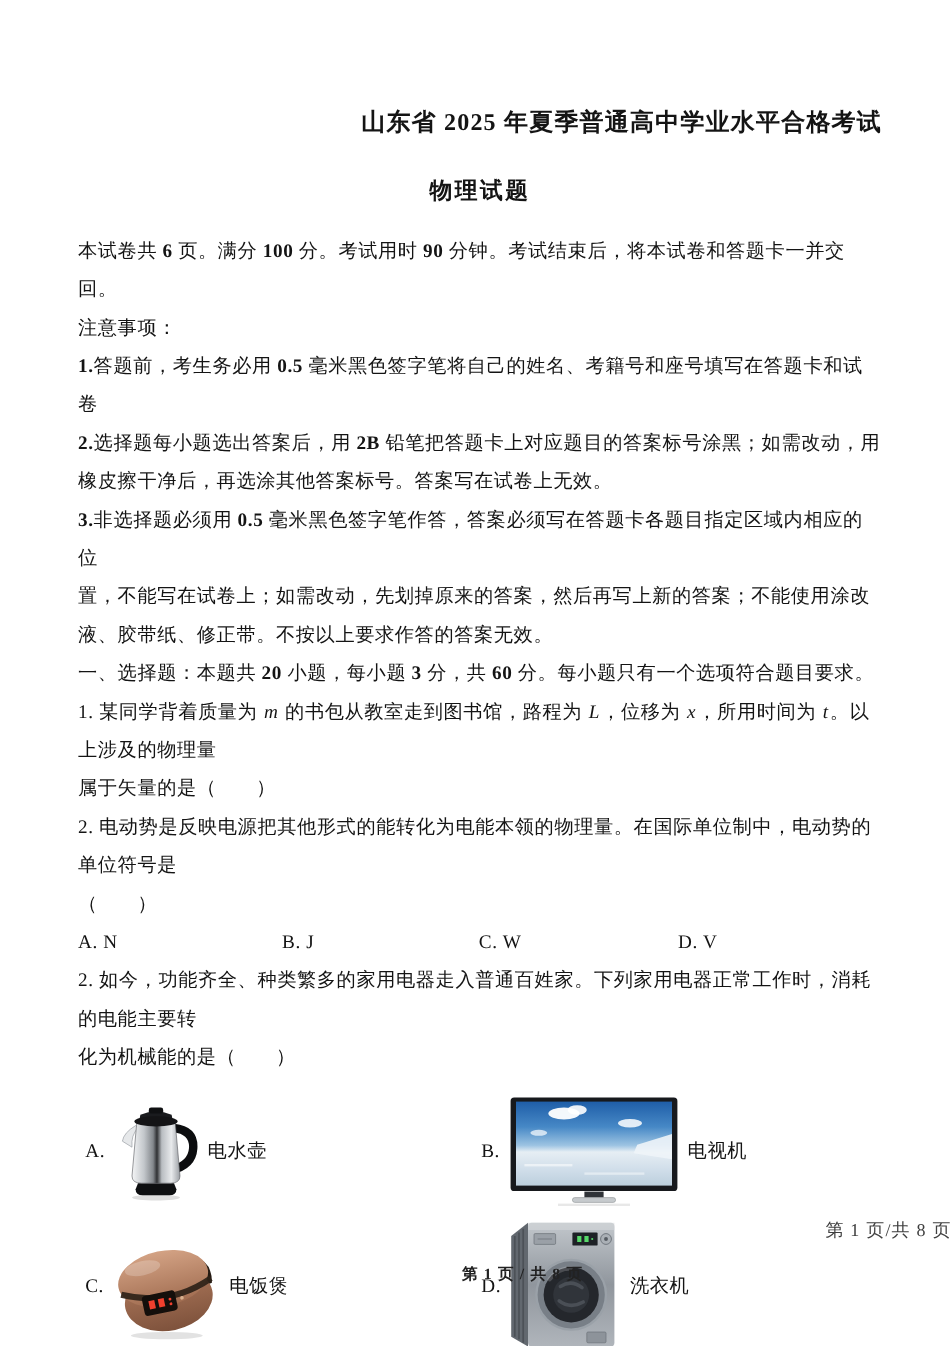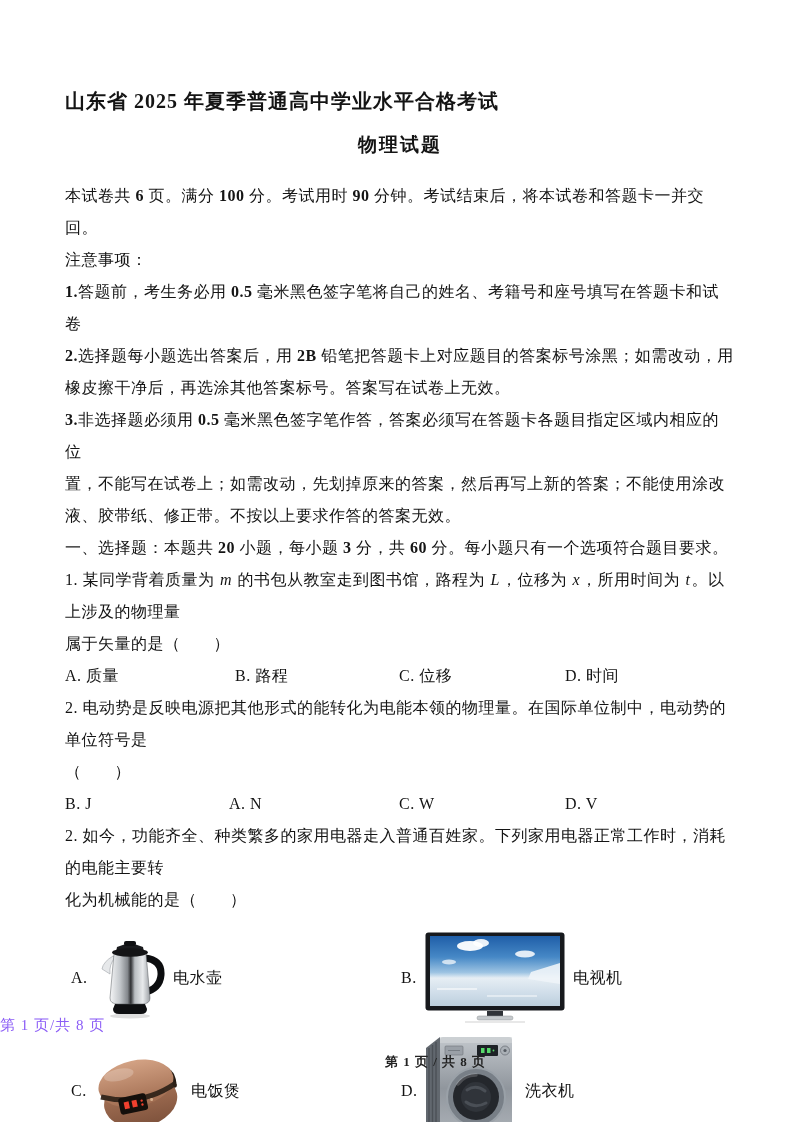--- a/index.html
+++ b/index.html
@@ -1,40 +1,40 @@
 <!DOCTYPE html>
 <html style="--ink: #141414; --kettle-steel: #c7cacd; --kettle-black: #131316; --tv-frame: #17191d; --tv-sky: #2f73b6; --cooker-copper: #b5males; --cooker-body: #a97455; --cooker-dark: #2e2218; --washer-silver: #aab0b6; --washer-dark: #24272c;"><head>
 <meta charset="utf-8">
 <style>
   html,body{margin:0;padding:0;background:#ffffff;}
   .page{
     position:relative;width:793px;height:1122px;background:#fff;overflow:hidden;
     font-family:"Liberation Serif","DejaVu Serif",serif;color:#141414;
   }
   .content{position:absolute;left:65px;width:670px;top:0;}
-  .title{margin:88px 0 16px 0;text-align:left;font-size:20px;font-weight:bold;letter-spacing:1px;}
-  .subtitle{margin:17px 0 0 0;text-align:center;font-size:19px;font-weight:bold;letter-spacing:2px;}
+  .title{margin:88px 0 16px 0;text-align:right;font-size:20px;font-weight:bold;letter-spacing:1px;}
+  .subtitle{margin:31px 0 0 0;text-align:center;font-size:19px;font-weight:bold;letter-spacing:2px;}
   .body-text{margin-top:22px;font-size:16px;line-height:32px;letter-spacing:0.5px;}
   .body-text p{margin:0;}
   .bd{font-weight:bold;}
   .it{font-style:italic;font-family:"Liberation Serif",serif;padding:0 1px;}
   .opts{display:flex;}
   .opt{white-space:nowrap;}
   .opt.o1{width:170px;}
   .opt.o2{width:164px;}
   .opt.o3{width:166px;}
   .q3-row{display:flex;align-items:center;}
   .q3-row.first{margin-top:10px;height:104px;}
   .q3-row.second{height:122px;}
   .q3-opt{display:flex;align-items:center;height:100%;}
   .q3-opt.l{width:330px;}
   .q3-label{width:24px;padding-left:6px;flex:none;}
   .q3-name{margin-left:8px;white-space:nowrap;}
   .appl{flex:none;display:block;}
-  .footer-inner{position:absolute;left:0;right:0;top:1016px;text-align:left;font-size:15px;color:#8b5cf6;letter-spacing:1px;}
+  .footer-inner{position:absolute;left:0;right:0;top:1016px;text-align:right;font-size:15px;color:#404040;letter-spacing:1px;}
   .footer-outer{position:absolute;left:78px;right:0;top:1053px;text-align:center;font-size:13px;color:#222;letter-spacing:1px;font-weight:bold;}
 </style>
 </head>
 <body>
 
 <div class="page">
   <div class="content">
 
     <h1 class="title"><span>山东省 </span><span class="bd">2025</span><span> 年夏季普通高中学业水平合格考试</span></h1>
 
@@ -53,33 +53,27 @@
 
       <p><span class="bd">3.</span><span>非选择题必须用 </span><span class="bd">0.5</span><span> 毫米黑色签字笔作答，答案必须写在答题卡各题目指定区域内相应的位</span></p>
       <p>置，不能写在试卷上；如需改动，先划掉原来的答案，然后再写上新的答案；不能使用涂改</p>
       <p>液、胶带纸、修正带。不按以上要求作答的答案无效。</p>
 
       <p><span>一、选择题：本题共 </span><span class="bd">20</span><span> 小题，每小题 </span><span class="bd">3</span><span> 分，共 </span><span class="bd">60</span><span> 分。每小题只有一个选项符合题目要求。</span></p>
 
       <p><span>1. 某同学背着质量为 </span><span class="it">m</span><span> 的书包从教室走到图书馆，路程为 </span><span class="it">L</span><span>，位移为 </span><span class="it">x</span><span>，所用时间为 </span><span class="it">t</span><span>。以上涉及的物理量</span></p>
       <p>属于矢量的是（　　）</p>
 
-      <div class="opts">
-        <p class="opt o1"><span>A.</span> <span>质量</span></p>
-        <p class="opt o2"><span>B.</span> <span>路程</span></p>
-        <p class="opt o3"><span>C.</span> <span>位移</span></p>
-        <p class="opt o4"><span>D.</span> <span>时间</span></p>
-      </div>
 
       <p>2. 电动势是反映电源把其他形式的能转化为电能本领的物理量。在国际单位制中，电动势的单位符号是</p>
       <p>（　　）</p>
 
       <div class="opts">
+        <p class="opt o1"><span>A.</span> <span>N</span></p>
         <p class="opt o2"><span>B.</span> <span>J</span></p>
-        <p class="opt o1"><span>A.</span> <span>N</span></p>
         <p class="opt o3"><span>C.</span> <span>W</span></p>
         <p class="opt o4"><span>D.</span> <span>V</span></p>
       </div>
 
       <p>2. 如今，功能齐全、种类繁多的家用电器走入普通百姓家。下列家用电器正常工作时，消耗的电能主要转</p>
       <p>化为机械能的是（　　）</p>
 
       <div class="q3-row first">
         <div class="q3-opt l">
           <span class="q3-label">A.</span>

